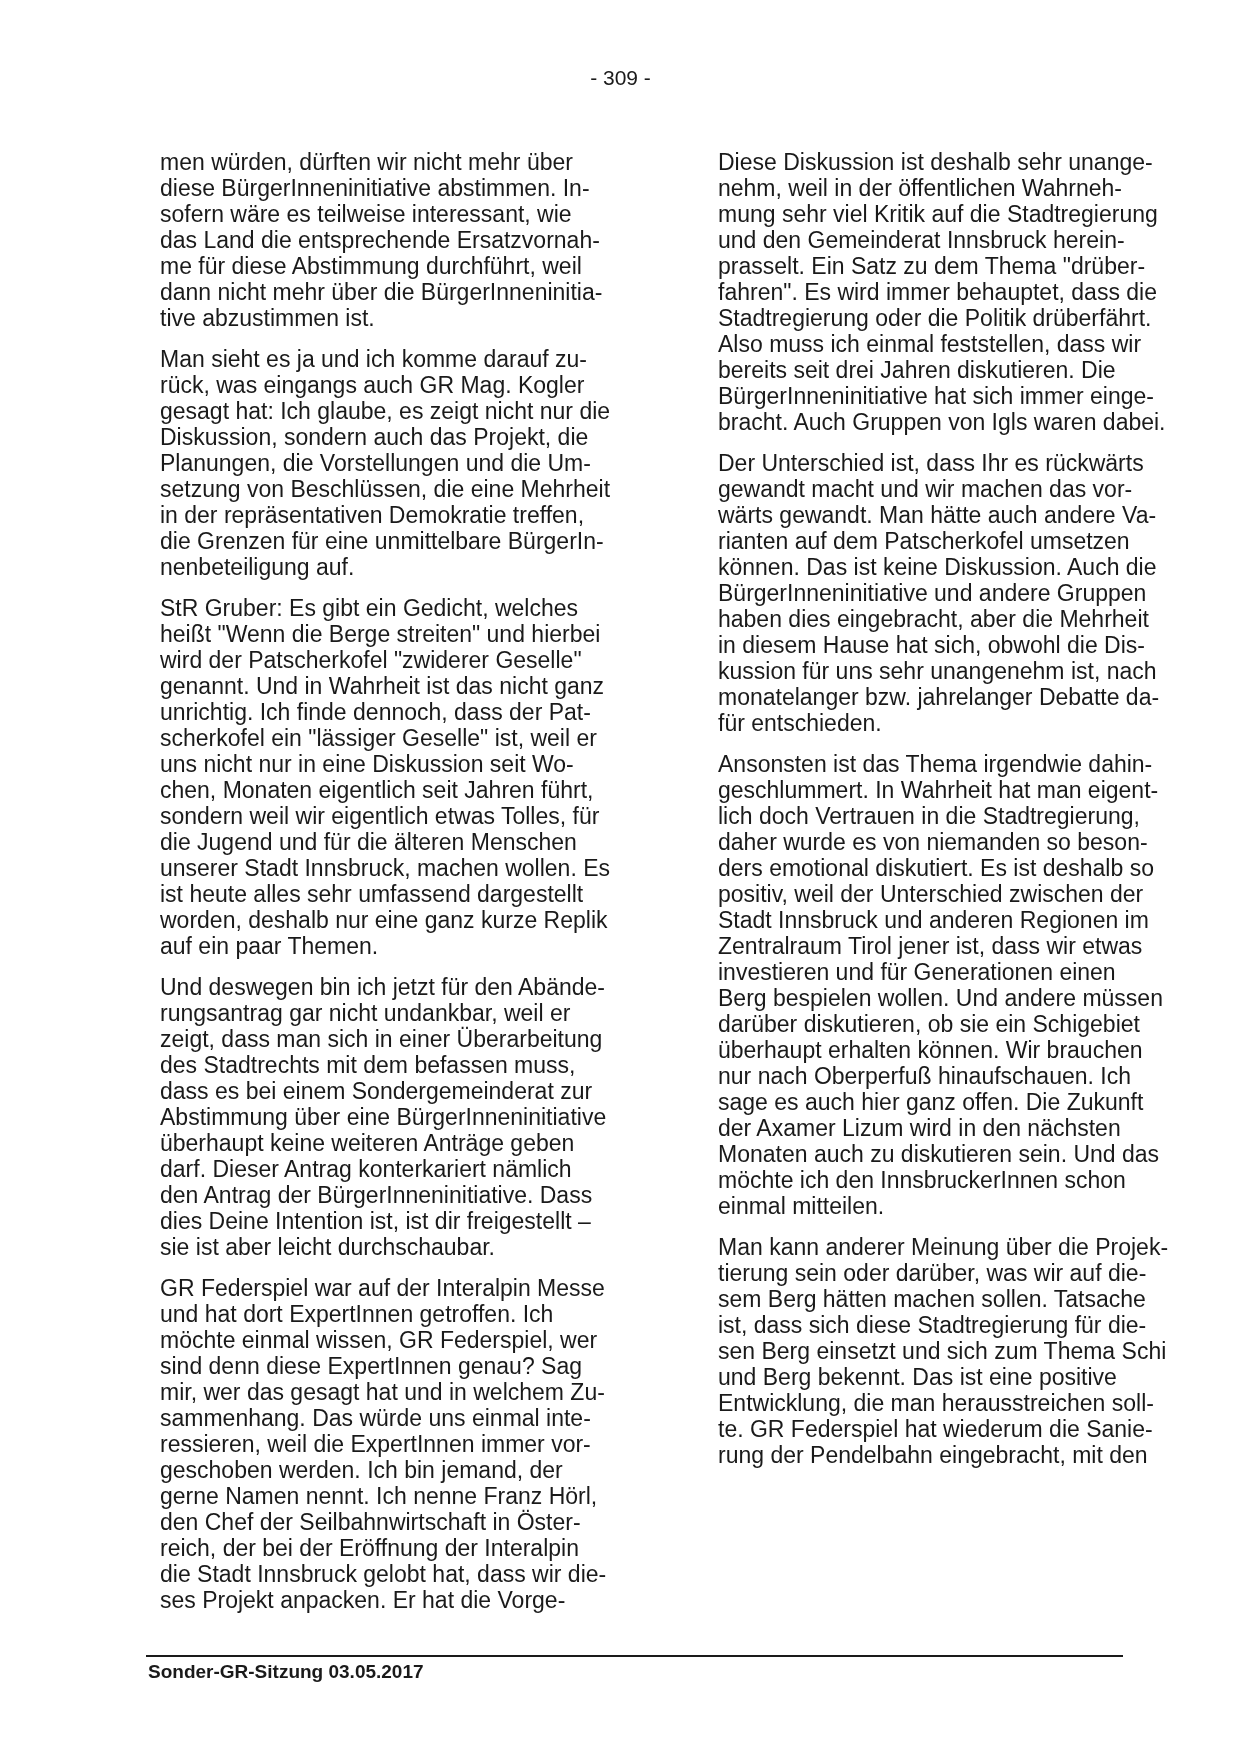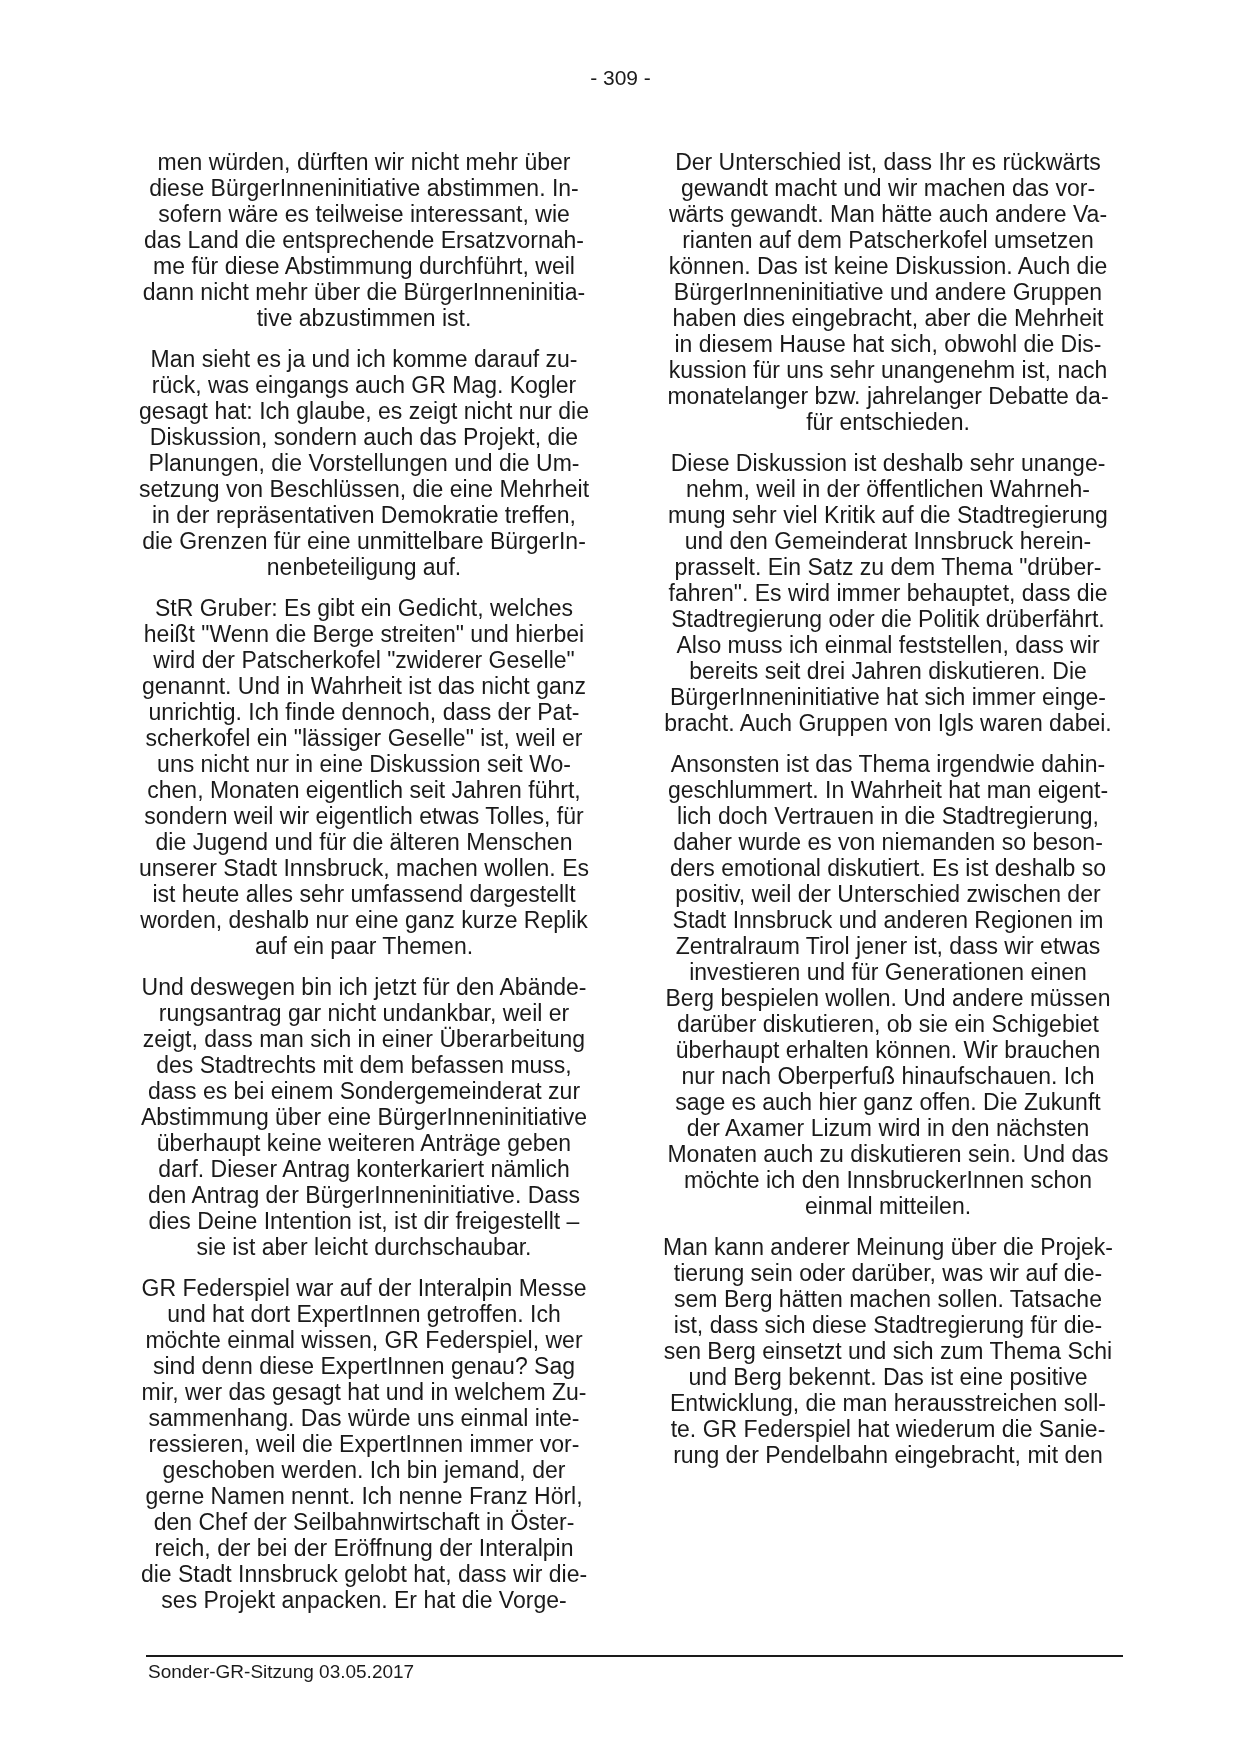--- a/index.html
+++ b/index.html
@@ -20,25 +20,24 @@
     position: absolute;
     top: 66px;
     left: 0;
     width: 100%;
     text-align: center;
     font-size: 21px;
     line-height: 24px;
   }
   .columns {
     position: absolute;
-    left: 135px;
+    left: 160px;
     top: 149px;
     display: flex;
-    gap: 66px;
-    text-align: center;
+    gap: 100px;
   }
   .column {
     width: 458px;
   }
   .para {
     margin: 0 0 15px 0;
     font-size: 23px;
     line-height: 26px;
     white-space: pre-line;
   }
@@ -49,20 +48,21 @@
     width: 977px;
     height: 0;
     border-top: 2px solid #1a1a1a;
   }
   .footer-text {
     position: absolute;
     left: 148px;
     top: 1661px;
     font-size: 19px;
     line-height: 22px;
+    font-weight: bold;
   }
 </style>
 </head>
 <body>
 
 <div class="page">
 
   <div class="page-number">- 309 -</div>
 
   <div class="columns">
@@ -118,42 +118,42 @@
 ressieren, weil die ExpertInnen immer vor-
 geschoben werden. Ich bin jemand, der
 gerne Namen nennt. Ich nenne Franz Hörl,
 den Chef der Seilbahnwirtschaft in Öster-
 reich, der bei der Eröffnung der Interalpin
 die Stadt Innsbruck gelobt hat, dass wir die-
 ses Projekt anpacken. Er hat die Vorge-</p>
     </div>
 
     <div class="column">
+      <p class="para">Diese Diskussion ist deshalb sehr unange-
+nehm, weil in der öffentlichen Wahrneh-
+mung sehr viel Kritik auf die Stadtregierung
+und den Gemeinderat Innsbruck herein-
+prasselt. Ein Satz zu dem Thema "drüber-
+fahren". Es wird immer behauptet, dass die
+Stadtregierung oder die Politik drüberfährt.
+Also muss ich einmal feststellen, dass wir
+bereits seit drei Jahren diskutieren. Die
+BürgerInneninitiative hat sich immer einge-
+bracht. Auch Gruppen von Igls waren dabei.</p>
       <p class="para">Der Unterschied ist, dass Ihr es rückwärts
 gewandt macht und wir machen das vor-
 wärts gewandt. Man hätte auch andere Va-
 rianten auf dem Patscherkofel umsetzen
 können. Das ist keine Diskussion. Auch die
 BürgerInneninitiative und andere Gruppen
 haben dies eingebracht, aber die Mehrheit
 in diesem Hause hat sich, obwohl die Dis-
 kussion für uns sehr unangenehm ist, nach
 monatelanger bzw. jahrelanger Debatte da-
 für entschieden.</p>
-      <p class="para">Diese Diskussion ist deshalb sehr unange-
-nehm, weil in der öffentlichen Wahrneh-
-mung sehr viel Kritik auf die Stadtregierung
-und den Gemeinderat Innsbruck herein-
-prasselt. Ein Satz zu dem Thema "drüber-
-fahren". Es wird immer behauptet, dass die
-Stadtregierung oder die Politik drüberfährt.
-Also muss ich einmal feststellen, dass wir
-bereits seit drei Jahren diskutieren. Die
-BürgerInneninitiative hat sich immer einge-
-bracht. Auch Gruppen von Igls waren dabei.</p>
       <p class="para">Ansonsten ist das Thema irgendwie dahin-
 geschlummert. In Wahrheit hat man eigent-
 lich doch Vertrauen in die Stadtregierung,
 daher wurde es von niemanden so beson-
 ders emotional diskutiert. Es ist deshalb so
 positiv, weil der Unterschied zwischen der
 Stadt Innsbruck und anderen Regionen im
 Zentralraum Tirol jener ist, dass wir etwas
 investieren und für Generationen einen
 Berg bespielen wollen. Und andere müssen

